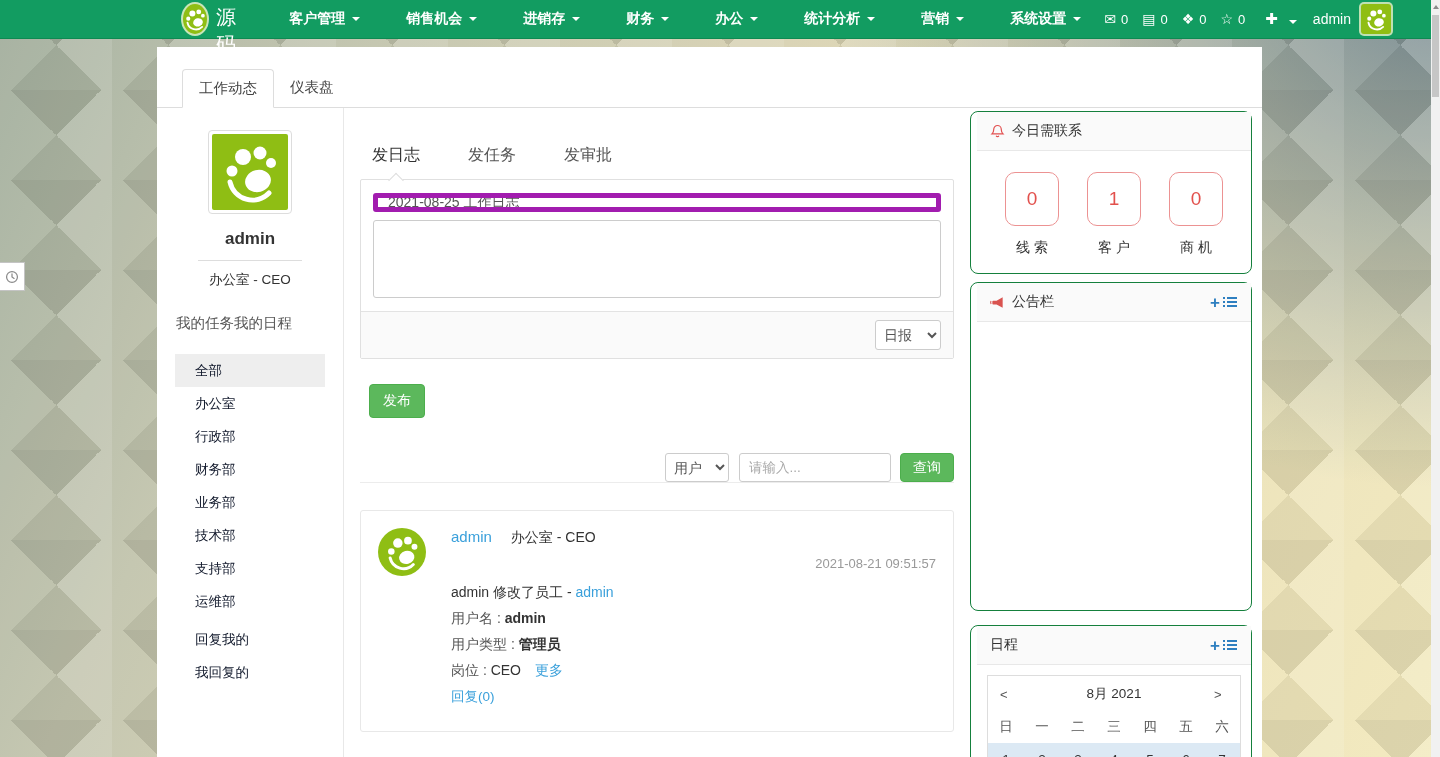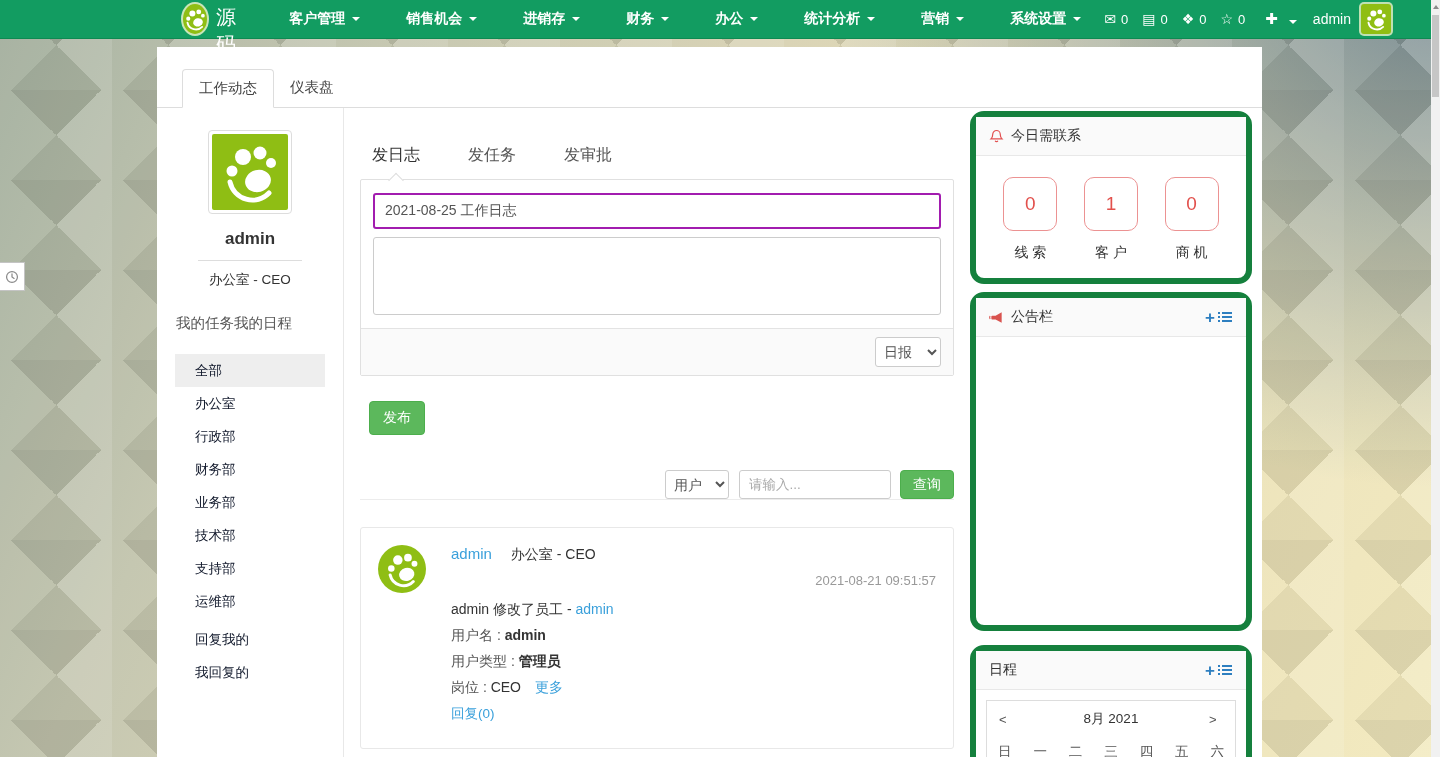--- a/index.html
+++ b/index.html
@@ -76,21 +76,21 @@
 
   
   .center { flex:1; padding:18px 8px 0 16px; min-width:0; }
   .ctabs { display:flex; margin-left:12px; }
   .ctab { font-size:16px; color:#555; margin-right:48px; cursor:pointer; position:relative; padding-bottom:4px;margin-top:19px; }
   .ctab.active { color:#333; }
   .ctab.active::after { content:""; position:absolute; left:50%; top:100%; margin-top:5px; width:10px; height:10px;
     background:#fff; border-left:1px solid #ddd; border-top:1px solid #ddd; transform:translateX(-50%) rotate(45deg); z-index:2; }
   .composer { border:1px solid #e0e0e0; border-radius:2px; margin-top:9px; position:relative; }
   .composer-inner { padding:13px 12px 10px; }
-  .composer-title { width:100%; height:36px; border:2px solid #a21caf; border-radius:3px; padding:0 10px;
+  .composer-title { width:100%; height:19px; border:5px solid #a21caf; border-radius:3px; padding:0 10px;
     font-size:14px; color:#555; font-family:inherit; }
   .composer-body { width:100%; height:78px; border:1px solid #ccc; border-radius:3px; margin-top:8px;
     resize:none; font-family:inherit; }
   .composer-footer { background:#fafafa; border-top:1px solid #e3e3e3; padding:8px 12px; text-align:right; }
   select { height:30px; border:1px solid #ccc; border-radius:3px; color:#555; background:#fff;
     font-family:inherit; font-size:14px; padding:0 4px; }
   .type-select { width:66px; }
   .btn-green { background:#5cb85c; border:1px solid #4cae4c; color:#fff; border-radius:4px;
     font-size:14px; font-family:inherit; cursor:pointer; }
   .publish-btn { margin:25px 0 0 9px; padding:7px 13px; }
@@ -119,21 +119,21 @@
   .feed-body { margin-top:13px; }
   .feed-line { margin:8px 0; font-size:14px; color:#333; }
   .feed-line .fl { color:#555; }
   .feed-line .fv { font-weight:bold; }
   .feed-line .fv.plain { font-weight:normal; }
   .more-link { color:#3aa0db; margin-left:10px; }
   .reply-link { color:#3aa0db; font-size:13.5px; }
 
   
   .rightcol { width:282px; flex-shrink:0; margin:3px 10px 0 8px; }
-  .panel { border:6px solid #15803d; border-radius:14px; background:#fff; margin-bottom:8px; }
+  .panel { border:1px solid #15803d; border-radius:8px; background:#fff; margin-bottom:8px;padding-left:6px; }
   .panel-header { height:39px; background:#fafafa; border-bottom:1px solid #e8e8e8; display:flex;
     align-items:center; padding:0 13px; font-size:14px; color:#333; }
   .panel-header .hicon { margin-right:7px; display:flex; }
   .panel-actions { margin-left:auto; display:flex; align-items:center; }
   .plus-icon { color:#2e7fc0; font-size:17px; font-weight:bold; cursor:pointer; line-height:1; }
   .list-icon { margin-left:2px; cursor:pointer; display:flex; }
   .stats-body { display:flex; justify-content:space-around; padding:21px 14px 16px; }
   .stat { text-align:center; }
   .stat-box { width:54px; height:54px; border:1px solid #ec9292; border-radius:10px; color:#e2504c;
     font-size:19px; display:flex; align-items:center; justify-content:center; margin:0 auto; cursor:pointer; }

